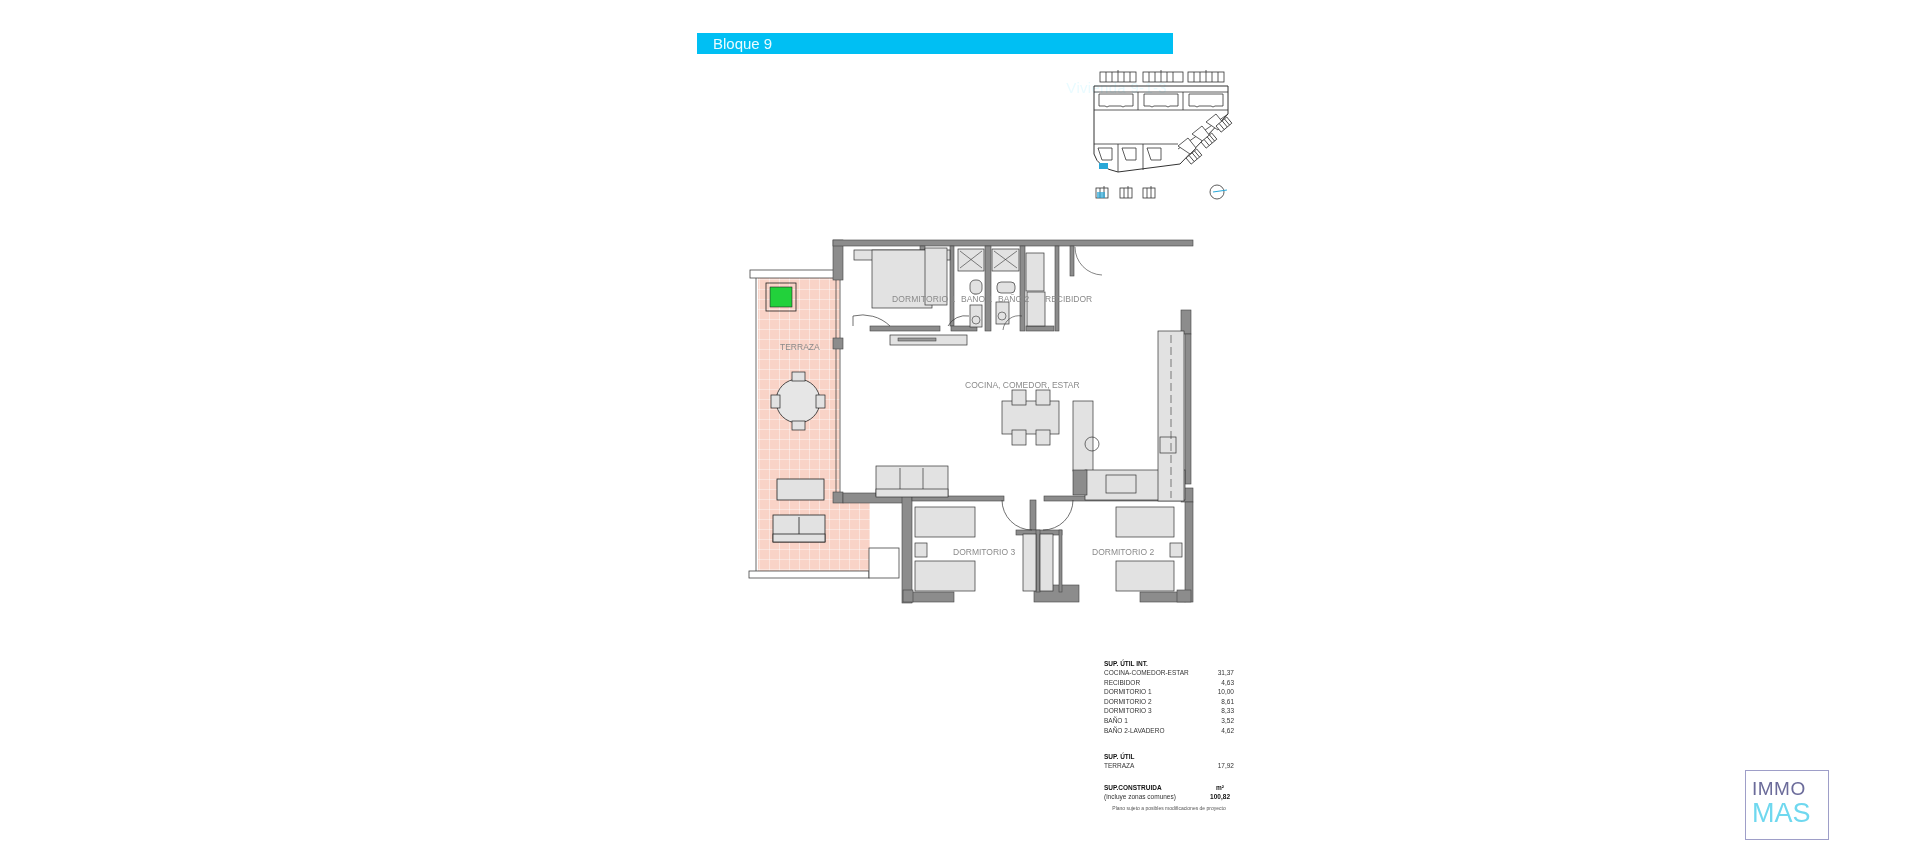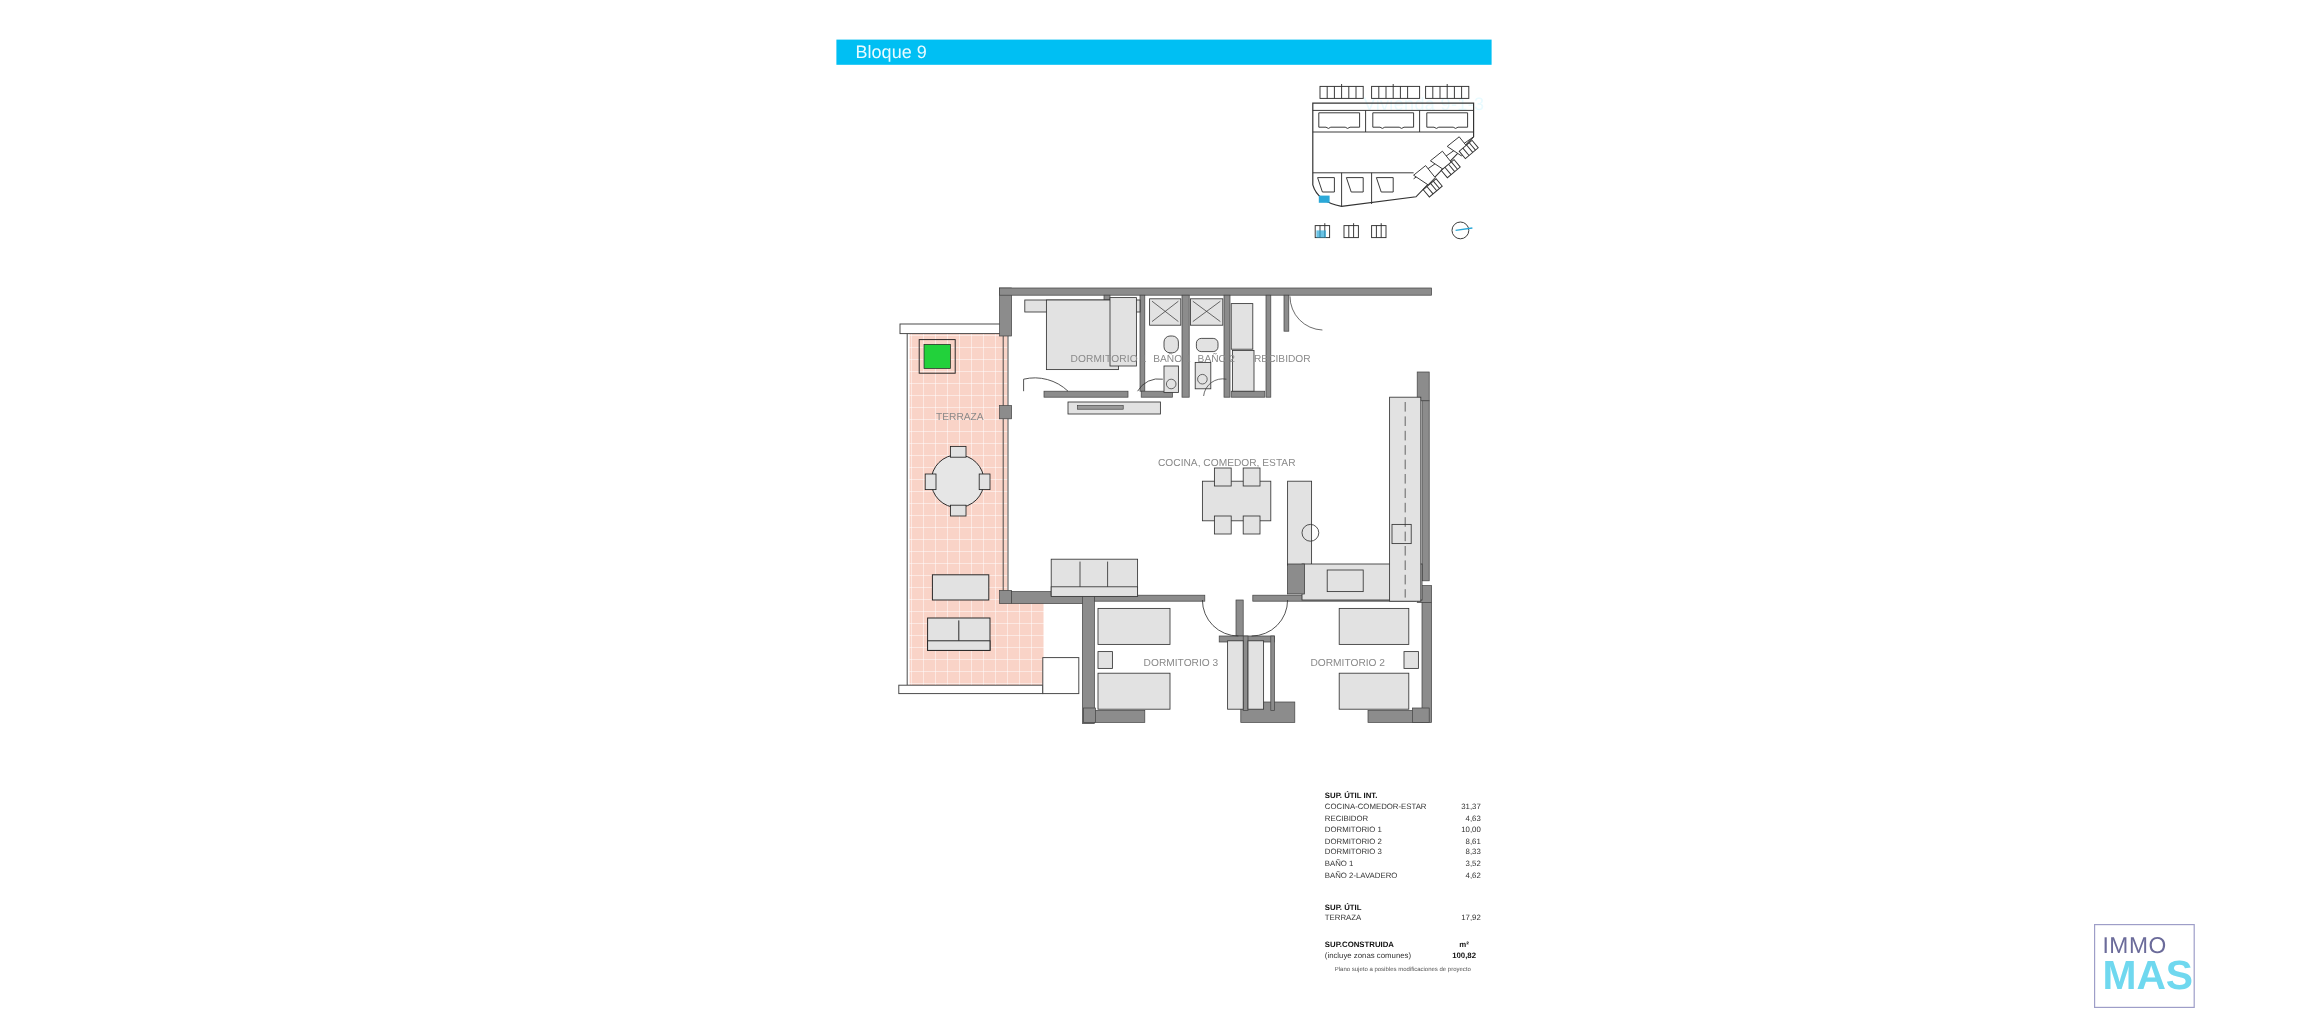--- a/index.html
+++ b/index.html
@@ -1,30 +1,30 @@
 <!DOCTYPE html>
 <html><head>
 <meta charset="utf-8">
 <style>
   html,body{margin:0;padding:0;background:#ffffff;}
   body{width:1920px;height:860px;position:relative;overflow:hidden;font-family:"Liberation Sans",sans-serif;}
   .abs{position:absolute;}
-  .header-bar{left:697px;top:33px;width:546px;height:21px;background:#00bff3;color:#e9fbff;font-size:15px;line-height:21px;}
+  .header-bar{left:697px;top:33px;width:476px;height:21px;background:#00bff3;color:#e9fbff;font-size:15px;line-height:21px;}
   .header-left{left:16px;top:0;}
   .header-right{right:6px;top:0;letter-spacing:0.3px;margin-top:44px;}
   .keyplan{left:1088px;top:64px;width:160px;height:140px;}
   .plan{left:740px;top:230px;width:460px;height:390px;}
   .room-label{font-size:8.5px;color:#8a8a8a;letter-spacing:0.1px;white-space:nowrap;}
   .table-block{left:1104px;top:660px;width:130px;font-size:6.5px;color:#333;}
   .trow{display:flex;justify-content:space-between;line-height:9.6px;}
   .thead{font-weight:bold;color:#111;margin-bottom:1px;}
   .note{font-size:5px;color:#555;text-align:center;margin-top:3px;}
   .logo{left:1745px;top:770px;width:84px;height:70px;border:1.5px solid #9e9ec8;box-sizing:border-box;background:#fff;}
   .logo-top{position:absolute;left:6px;top:8px;font-size:19px;color:#6b6b9a;letter-spacing:0.5px;line-height:19px;}
-  .logo-bot{position:absolute;left:6px;top:28px;font-size:34px;color:#6fd8ef;letter-spacing:0px;line-height:28px;font-weight:bold;}
+  .logo-bot{position:absolute;left:6px;top:28px;font-size:27px;color:#6fd8ef;letter-spacing:0px;line-height:28px;font-weight:normal;}
 </style>
 </head>
 <body>
 
 <div class="abs header-bar">
   <span class="abs header-left">Bloque 9</span>
   <span class="abs header-right">Vivienda  9-1-3</span>
 </div>
 
 <div class="abs keyplan">

